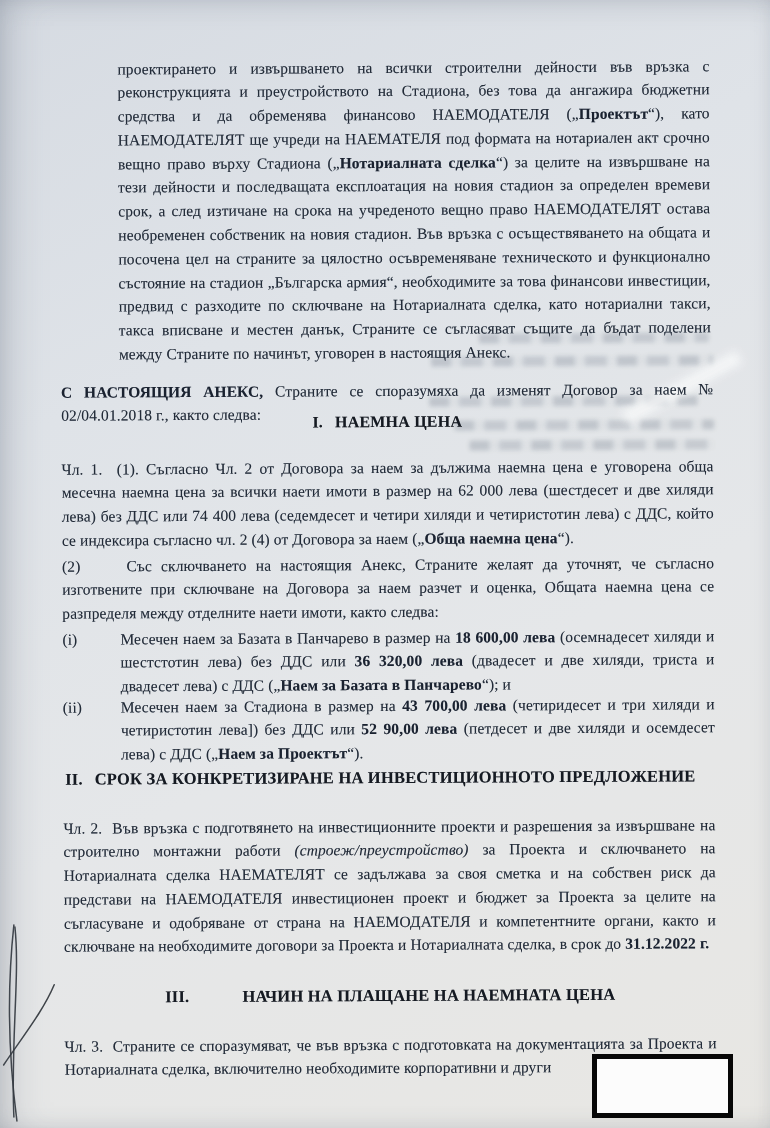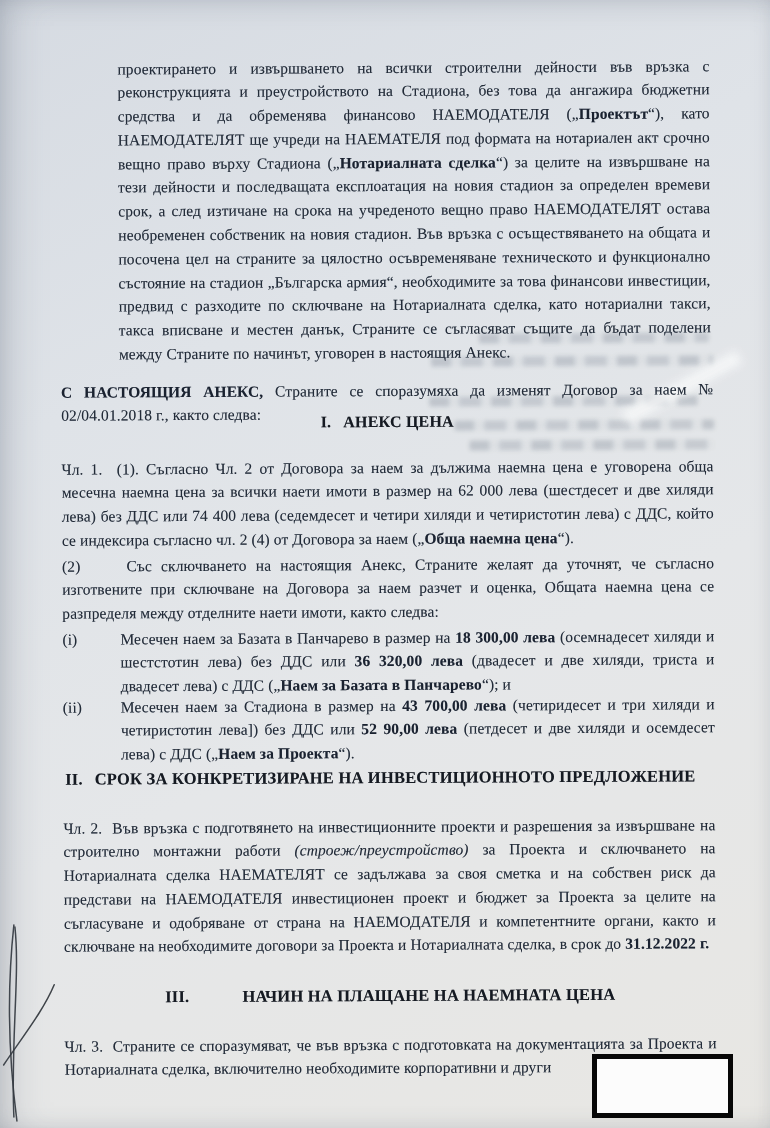--- a/index.html
+++ b/index.html
@@ -66,33 +66,33 @@
   <div class="ghost" style="left:455px;top:421px;width:260px;"></div>
   <div class="ghost" style="left:470px;top:441px;width:245px;"></div>
   <div class="streak"></div>
 
   <p class="para" style="left:120px;top:40px;width:592px;"><span>проектирането и извършването на всички строителни дейности във връзка с реконструкцията и преустройството на Стадиона, без това да ангажира бюджетни средства и да обременява финансово НАЕМОДАТЕЛЯ („</span><b>Проектът</b><span>“), като НАЕМОДАТЕЛЯТ ще учреди на НАЕМАТЕЛЯ под формата на нотариален акт срочно вещно право върху Стадиона („</span><b>Нотариалната сделка</b><span>“) за целите на извършване на тези дейности и последващата експлоатация на новия стадион за определен времеви срок, а след изтичане на срока на учреденото вещно право НАЕМОДАТЕЛЯТ остава необременен собственик на новия стадион. Във връзка с осъществяването на общата и посочена цел на страните за цялостно осъвременяване техническото и функционално състояние на стадион „Българска армия“, необходимите за това финансови инвестиции, предвид с разходите по сключване на Нотариалната сделка, като нотариални такси, такса вписване и местен данък, Страните се съгласяват същите да бъдат поделени между Страните по начинът, уговорен в настоящия Анекс.</span></p>
 
   <p class="para" style="left:62px;top:363px;width:652px;"><b>С НАСТОЯЩИЯ АНЕКС,</b><span> Страните се споразумяха да изменят Договор за наем № 02/04.01.2018 г., както следва:</span></p>
 
   <div class="heading h-center" style="left:62px;top:413px;width:652px;font-size:16px;">
     <span class="hnum">I.</span>
-    <span>АНЕКС ЦЕНА</span>
+    <span>НАЕМНА ЦЕНА</span>
   </div>
 
   <p class="para" style="left:62px;top:440px;width:652px;"><span>Чл. 1.&nbsp; (1). Съгласно Чл. 2 от Договора за наем за дължима наемна цена е уговорена обща месечна наемна цена за всички наети имоти в размер на 62 000 лева (шестдесет и две хиляди лева) без ДДС или 74 400 лева (седемдесет и четири хиляди и четиристотин лева) с ДДС, който се индексира съгласно чл. 2 (4) от Договора за наем („</span><b>Обща наемна цена</b><span>“).</span></p>
 
   <p class="para" style="left:62px;top:537px;width:652px;"><span>(2)</span><span class="tab"></span><span><span>Със сключването на настоящия Анекс, Страните желаят да уточнят, че съгласно изготвените при сключване на Договора за наем разчет и оценка, Общата наемна цена се разпределя между отделните наети имоти, както следва:</span></span></p>
 
   <p class="para li" style="left:62px;top:610px;width:652px;">
-    <span class="marker">(i)</span><span><span>Месечен наем за Базата в Панчарево в размер на </span><b>18 300,00 лева</b><span> (осемнадесет хиляди и шестстотин лева) без ДДС или </span><b>36 320,00 лева</b><span> (двадесет и две хиляди, триста и двадесет лева) с ДДС („</span><b>Наем за Базата в Панчарево</b><span>“); и</span></span>
+    <span class="marker">(i)</span><span><span>Месечен наем за Базата в Панчарево в размер на </span><b>18 600,00 лева</b><span> (осемнадесет хиляди и шестстотин лева) без ДДС или </span><b>36 320,00 лева</b><span> (двадесет и две хиляди, триста и двадесет лева) с ДДС („</span><b>Наем за Базата в Панчарево</b><span>“); и</span></span>
   </p>
 
   <p class="para li" style="left:62px;top:678px;width:652px;">
-    <span class="marker">(ii)</span><span><span>Месечен наем за Стадиона в размер на </span><b>43 700,00 лева</b><span> (четиридесет и три хиляди и четиристотин лева]) без ДДС или </span><b>52 90,00 лева</b><span> (петдесет и две хиляди и осемдесет лева) с ДДС („</span><b>Наем за Проекта</b><span>“).</span></span>
+    <span class="marker">(ii)</span><span><span>Месечен наем за Стадиона в размер на </span><b>43 700,00 лева</b><span> (четиридесет и три хиляди и четиристотин лева]) без ДДС или </span><b>52 90,00 лева</b><span> (петдесет и две хиляди и осемдесет лева) с ДДС („</span><b>Наем за Проектът</b><span>“).</span></span>
   </p>
 
   <div class="heading" style="left:64px;top:768px;width:652px;font-size:16.5px;">
     <span class="hnum">II.</span>
     <span>СРОК ЗА КОНКРЕТИЗИРАНЕ НА ИНВЕСТИЦИОННОТО ПРЕДЛОЖЕНИЕ</span>
   </div>
 
   <p class="para" style="left:62px;top:799px;width:652px;"><span>Чл. 2.&nbsp; Във връзка с подготвянето на инвестиционните проекти и разрешения за извършване на строително монтажни работи </span><i>(строеж/преустройство)</i><span> за Проекта и сключването на Нотариалната сделка НАЕМАТЕЛЯТ се задължава за своя сметка и на собствен риск да представи на НАЕМОДАТЕЛЯ инвестиционен проект и бюджет за Проекта за целите на съгласуване и одобряване от страна на НАЕМОДАТЕЛЯ и компетентните органи, както и сключване на необходимите договори за Проекта и Нотариалната сделка, в срок до </span><b>31.12.2022 г.</b></p>
 
   <div class="heading h-center h3gap" style="left:62px;top:986px;width:652px;font-size:16.5px;">

